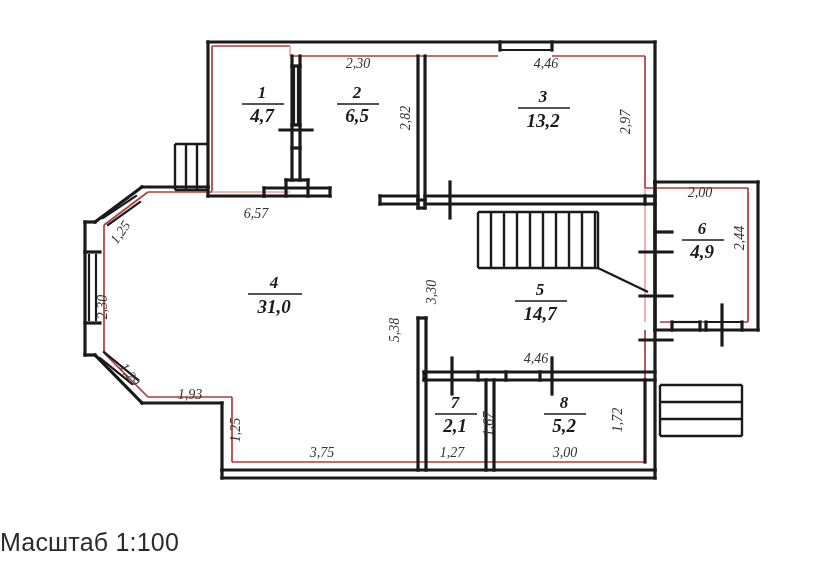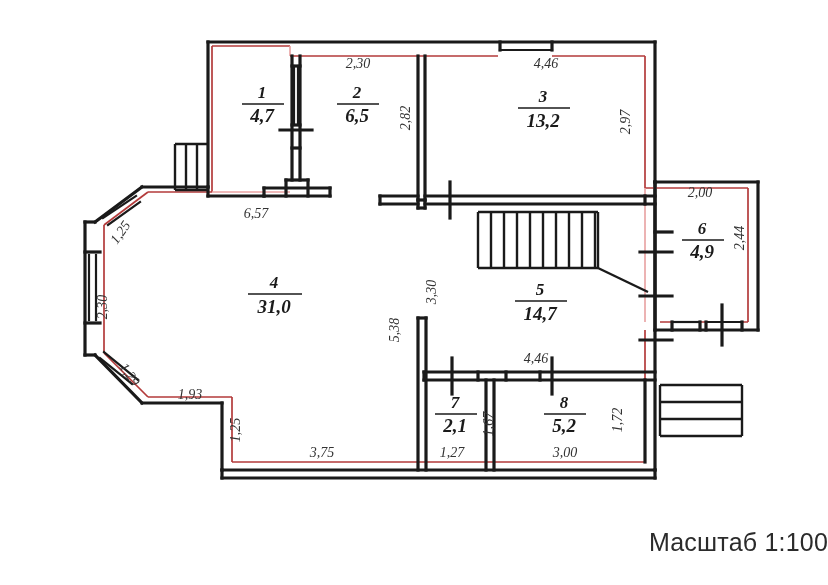--- a/index.html
+++ b/index.html
@@ -27,21 +27,21 @@
     left: 0; top: 0;
     width: 828px;
     height: 585px;
     display: block;
   }
   .scale-caption {
     position: absolute;
     left: 0;
     top: 528px;
     width: 828px;
-    text-align: right;
+    text-align: left;
     font-family: "Liberation Sans", sans-serif;
     font-size: 25px;
     color: #2b2b2b;
     letter-spacing: 0.2px;
     user-select: none;
   }
   .wm {
     position: absolute;
     left: 18px;
     top: 150px;

